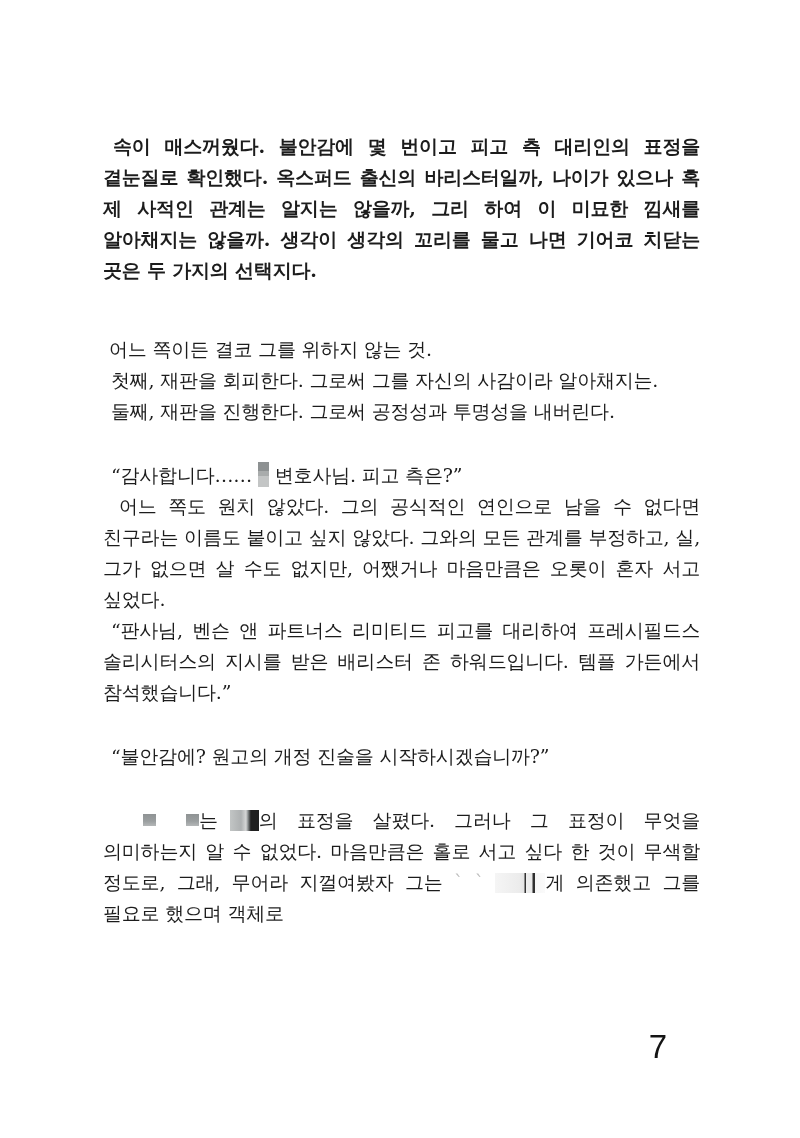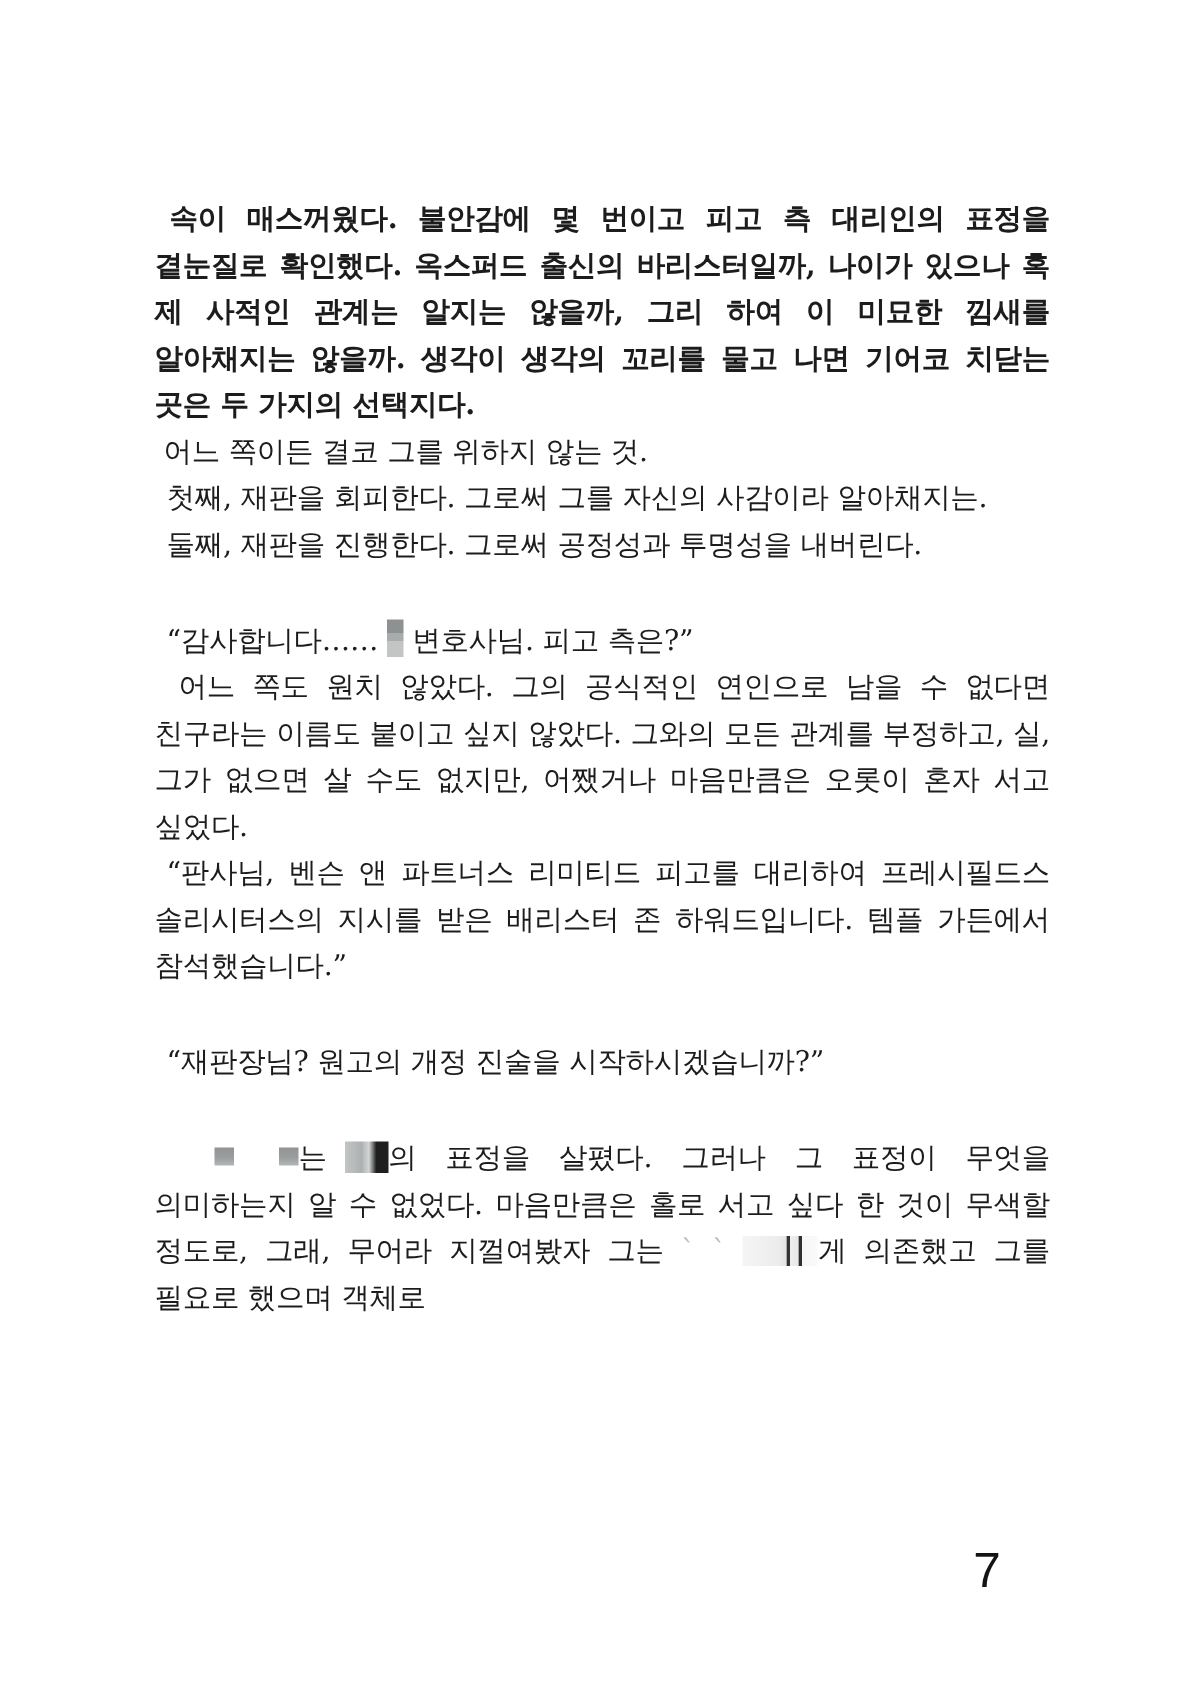--- a/index.html
+++ b/index.html
@@ -46,23 +46,23 @@
     font-size: 33px;
     color: #141414;
   }
 </style>
 </head>
 <body>
 
 <div>
   <div class="text-body">
       <div class="para" style="text-indent: 10px; font-weight: bold;">속이 매스꺼웠다. 불안감에 몇 번이고 피고 측 대리인의 표정을 곁눈질로 확인했다. 옥스퍼드 출신의 바리스터일까, 나이가 있으나 혹 제 사적인 관계는 알지는 않을까, 그리 하여 이 미묘한 낌새를 알아채지는 않을까. 생각이 생각의 꼬리를 물고 나면 기어코 치닫는 곳은 두 가지의 선택지다.</div>
-      <div class="para" style="text-indent: 6px;">어느 쪽이든 결코 그를 위하지 않는 것.</div>
+      <div class="para" style="text-indent: 6px; margin-top: 48px;">어느 쪽이든 결코 그를 위하지 않는 것.</div>
       <div class="para" style="text-indent: 8px;">첫째, 재판을 회피한다. 그로써 그를 자신의 사감이라 알아채지는.</div>
       <div class="para" style="text-indent: 8px;">둘째, 재판을 진행한다. 그로써 공정성과 투명성을 내버린다.</div>
       <div class="para gap" style="text-indent: 8px;">“감사합니다…… <span class="red r-v1"></span> 변호사님. 피고 측은?”</div>
       <div class="para" style="text-indent: 16px;">어느 쪽도 원치 않았다. 그의 공식적인 연인으로 남을 수 없다면 친구라는 이름도 붙이고 싶지 않았다. 그와의 모든 관계를 부정하고, 실, 그가 없으면 살 수도 없지만, 어쨌거나 마음만큼은 오롯이 혼자 서고 싶었다.</div>
       <div class="para" style="text-indent: 8px;">“판사님, 벤슨 앤 파트너스 리미티드 피고를 대리하여 프레시필드스 솔리시터스의 지시를 받은 배리스터 존 하워드입니다. 템플 가든에서 참석했습니다.”</div>
-      <div class="para gap" style="text-indent: 8px;">“재판장님? 원고의 개정 진술을 시작하시겠습니까?”</div>
+      <div class="para gap" style="text-indent: 8px;">“불안감에? 원고의 개정 진술을 시작하시겠습니까?”</div>
       <div class="para gap" style="text-indent: 40px;"><span class="red r-v4"></span><span class="sp" style="width: 30px;"></span><span class="red r-v4"></span>는<span class="sp" style="width: 12px;"></span><span class="red r-v5"></span>의 표정을 살폈다. 그러나 그 표정이 무엇을 의미하는지 알 수 없었다. 마음만큼은 홀로 서고 싶다 한 것이 무색할 정도로, 그래, 무어라 지껄여봤자 그는 <span class="muted">` ` </span><span class="red r-v6"></span>게 의존했고 그를 필요로 했으며 객체로</div>
     </div>
   <div class="page-number">7</div>
 </div>
 
 </body></html>

